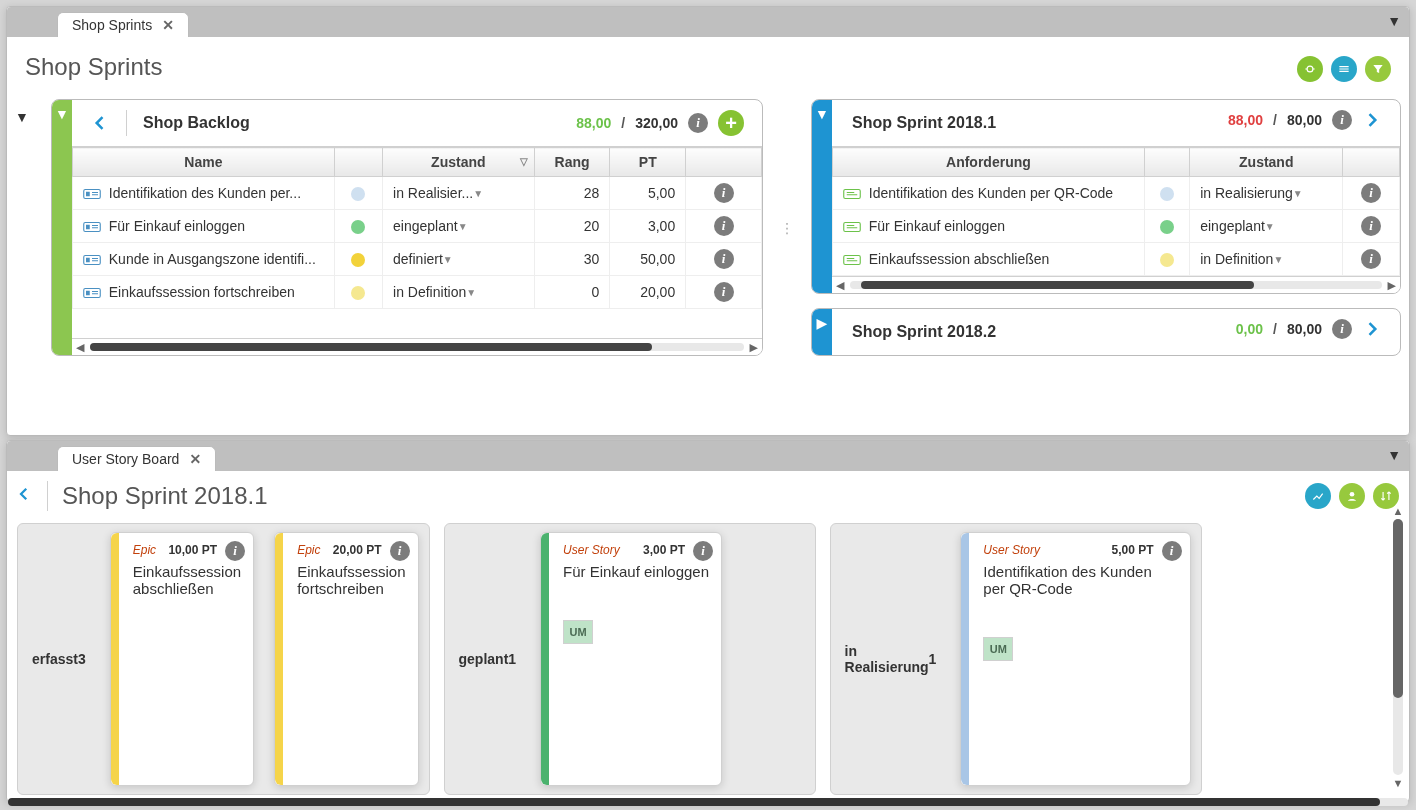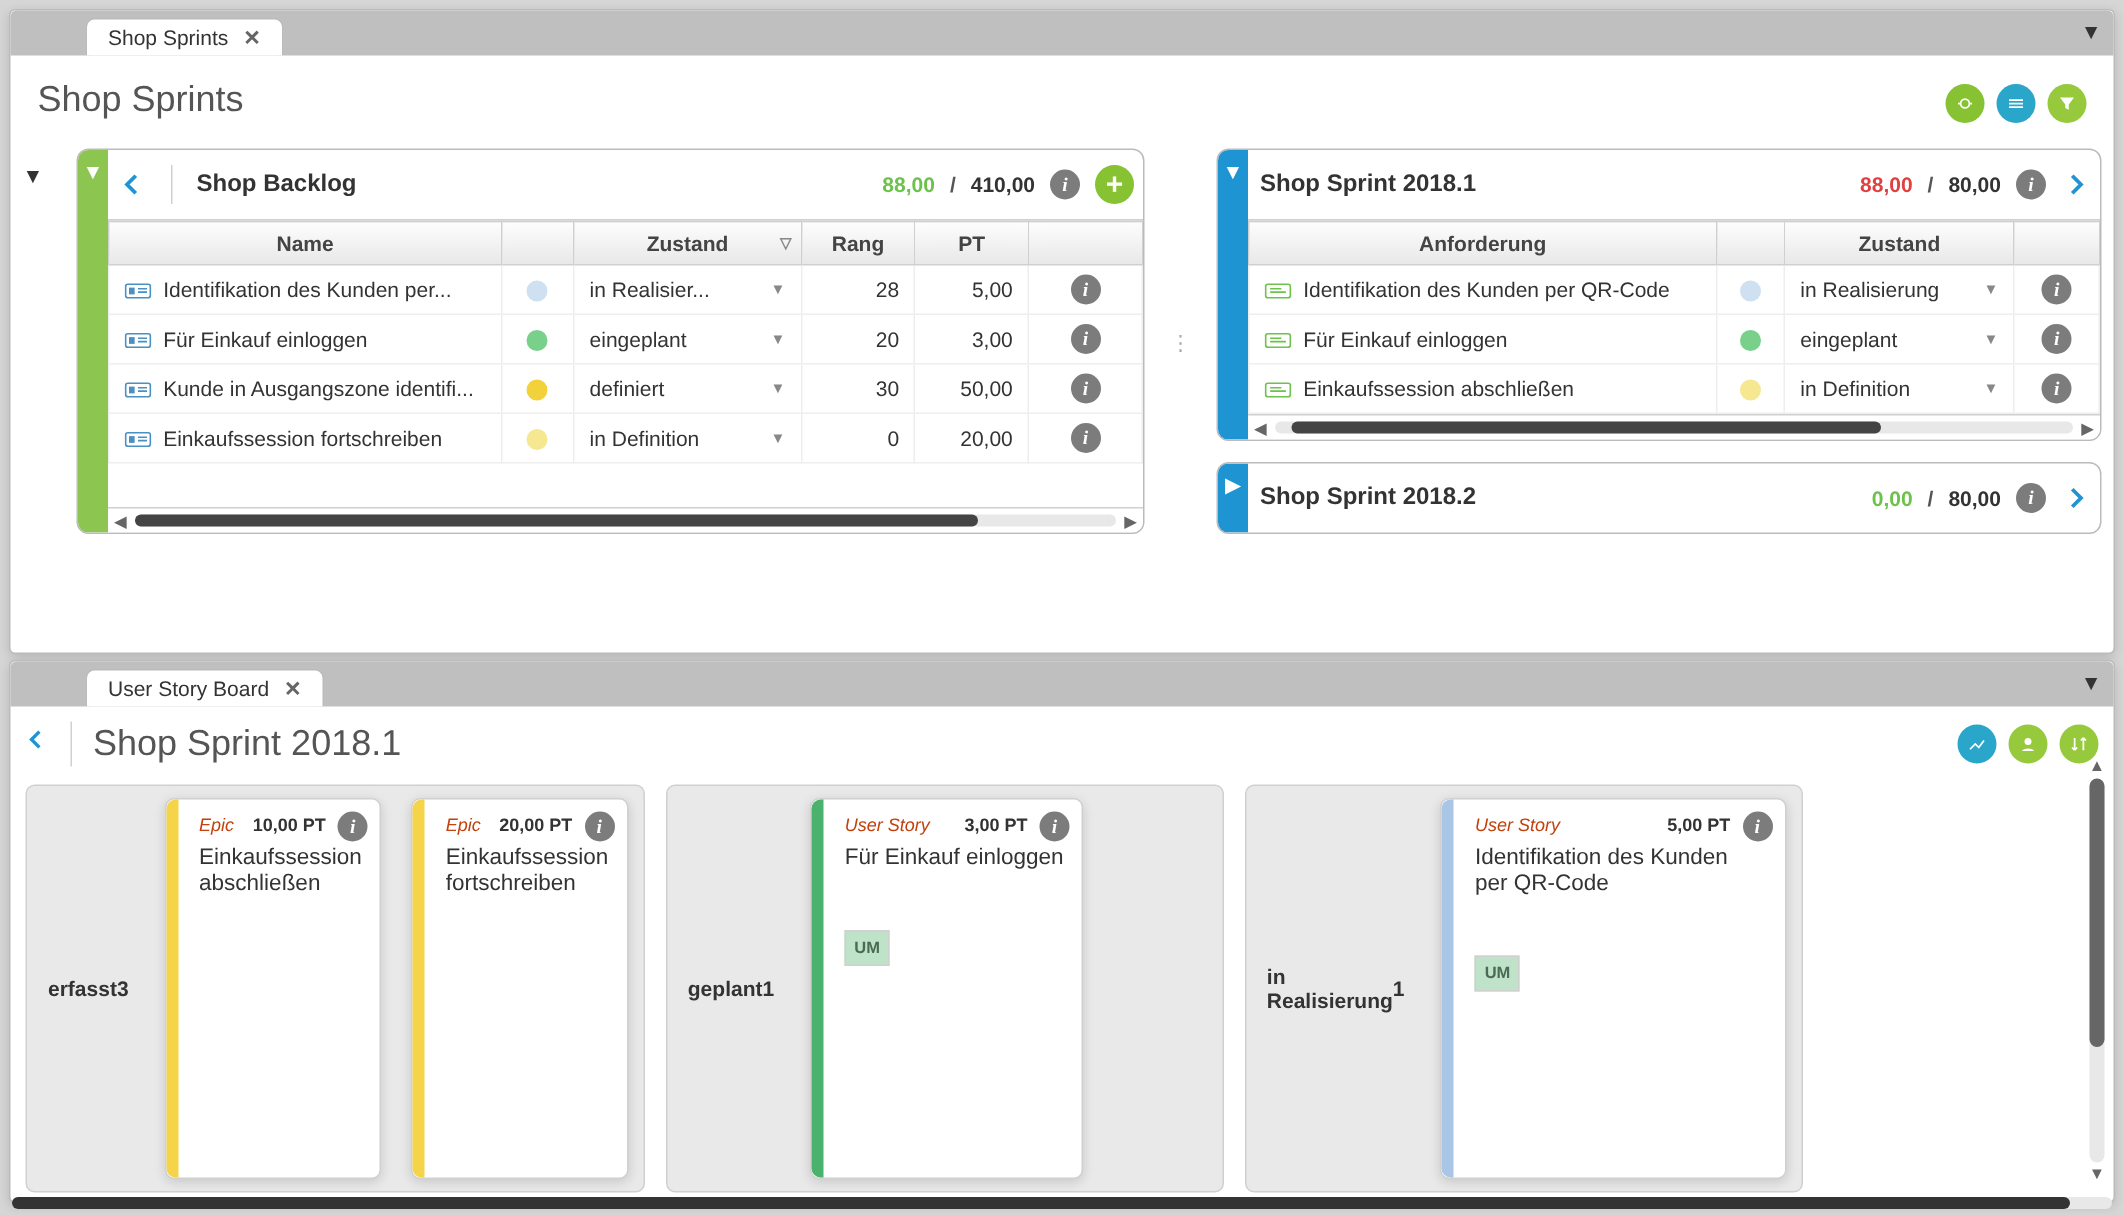--- a/index.html
+++ b/index.html
@@ -39,21 +39,21 @@
   .circ.yellowgreen{background:#97c93d;}
   .circ svg{width:14px;height:14px;fill:#fff;}
   .cols{display:flex;gap:12px;}
   .backlog{flex:0 0 710px;}
   .sprints{flex:1;display:flex;flex-direction:column;gap:14px;}
   .box{border:1px solid var(--border2);border-radius:8px;background:#fff;display:flex;overflow:hidden;}
   .colorbar{width:20px;display:flex;align-items:flex-start;justify-content:center;color:#fff;padding-top:6px;cursor:pointer;}
   .colorbar.green{background:var(--greenbar);}
   .colorbar.blue{background:var(--bluebar);}
   .box .inner{flex:1;display:flex;flex-direction:column;}
-  .box-header{display:flex;align-items:center;justify-content:space-between;padding:10px 6px;font-weight:600;}
+  .box-header{display:flex;align-items:flex-start;justify-content:space-between;padding:10px 18px;font-weight:600;}
   .box-header .left{display:flex;align-items:center;gap:16px;}
   .chev{color:var(--blue);font-size:22px;cursor:pointer;display:inline-flex;}
   .chev svg{width:20px;height:20px;stroke:var(--blue);fill:none;stroke-width:3;}
   .box-header .title{font-size:16px;font-weight:700;border-left:1px solid var(--border);padding-left:16px;height:26px;display:flex;align-items:center;}
   .capacity{display:flex;align-items:center;gap:10px;font-weight:600;}
   .capacity .used.green{color:#6cc24a;}
   .capacity .used.red{color:#e04040;}
   .capacity .slash{color:#555;}
   .info{width:20px;height:20px;border-radius:50%;background:#7c7c7c;color:#fff;display:inline-flex;align-items:center;justify-content:center;font-style:italic;font-family:serif;font-weight:bold;font-size:13px;cursor:pointer;}
   .add{width:26px;height:26px;border-radius:50%;background:#86c232;color:#fff;display:inline-flex;align-items:center;justify-content:center;font-size:20px;font-weight:bold;cursor:pointer;}
@@ -62,21 +62,21 @@
   table.grid th{background:var(--headgrad);border:1px solid var(--border);padding:6px 10px;font-weight:600;color:#444;position:relative;margin-left:44px;}
   table.grid td{border:1px solid #eee;padding:6px 10px;vertical-align:middle;}
   table.grid th .sort{position:absolute;right:6px;top:8px;color:#888;font-size:10px;}
   .row-icon{width:18px;height:14px;display:inline-block;vertical-align:middle;}
   .row-icon svg{width:18px;height:14px;}
   .dot{width:14px;height:14px;border-radius:50%;display:inline-block;vertical-align:middle;}
   .dot.lightblue{background:#cfe0f0;}
   .dot.green{background:#79d08a;}
   .dot.yellow{background:#f2d23a;}
   .dot.lightyellow{background:#f5e890;}
-  .dd{display:flex;align-items:center;justify-content:space-between;cursor:pointer;}
+  .dd{display:flex;align-items:center;cursor:pointer;}
   .dd .caret{color:#888;font-size:10px;}
   .num{text-align:right;}
   .hscroll{height:16px;background:#fff;border-top:1px solid var(--border);display:flex;align-items:center;justify-content:space-between;padding:0 4px;}
   .hscroll .track{flex:1;height:8px;background:#e8e8e8;border-radius:4px;margin:0 6px;position:relative;}
   .hscroll .thumb{position:absolute;top:0;height:8px;background:#444;border-radius:4px;}
   .hscroll .arrow{color:#666;font-size:11px;cursor:pointer;}
   .drag-sep{width:24px;display:flex;align-items:center;justify-content:center;color:#aaa;}
   
   .board-outer{position:absolute;left:6px;right:6px;top:440px;bottom:8px;background:var(--panel);border:1px solid var(--border2);border-radius:4px;box-shadow:var(--shadow);}
   .board-title{display:flex;align-items:center;gap:14px;margin:4px 10px 6px 8px;}
@@ -150,21 +150,21 @@
               <span class="chev">
                   <svg viewBox="0 0 24 24">
                     <path d="M15 5l-7 7 7 7"></path>
                   </svg>
                 </span>
               <span class="title">Shop Backlog</span>
             </div>
             <div class="capacity">
               <span class="used green">88,00</span>
               <span class="slash">/</span>
-              <span>410,00</span>
+              <span>320,00</span>
               <span class="info">i</span>
               <span class="add">+</span>
             </div>
           </div>
           <div class="hr"></div>
           <table class="grid">
             <thead>
                 <tr>
               <th style="width:38%;"><span>Name</span></th>
               <th style="width:7%;"></th>

